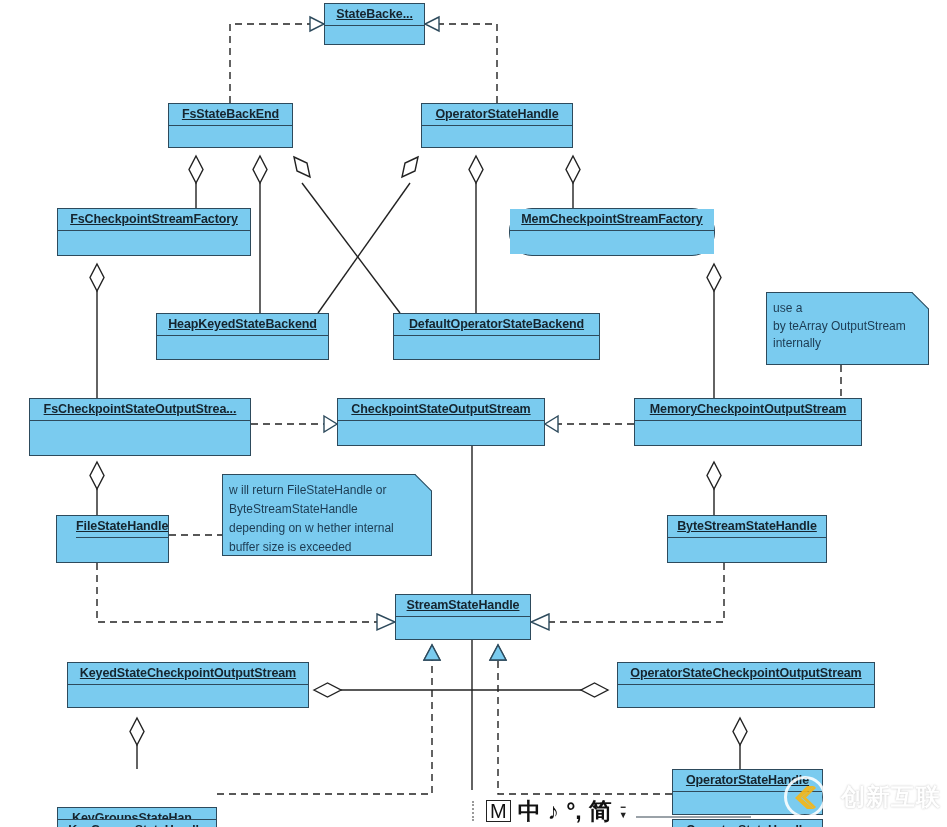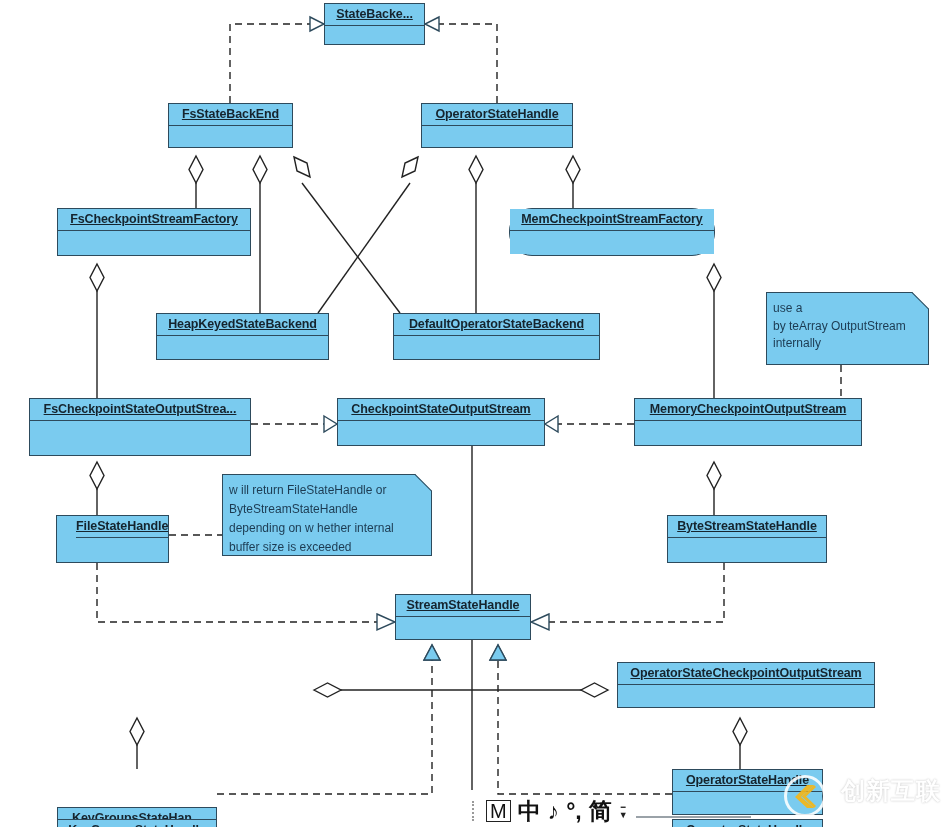--- a/index.html
+++ b/index.html
@@ -104,20 +104,21 @@
     z-index: 7;
     pointer-events: none;
   }
   
   #watermark {
     position: absolute;
     right: 6px;
     bottom: 8px;
     height: 44px;
     display: flex;
+    align-items: center;
     gap: 15px;
     z-index: 20;
     opacity: 0.92;
   }
   #watermark .wm-text {
     font-size: 24px;
     font-weight: bold;
     color: #ffffff;
     text-shadow: 0 0 2px rgba(120,120,120,0.55);
     letter-spacing: 1px;
@@ -324,20 +325,24 @@
   <div class="uml-class" style="left:667px; top:515px; width:160px; height:48px;">
     <div class="title">ByteStreamStateHandle</div>
     <div class="body"></div>
   </div>
 
   <div class="uml-class" style="left:395px; top:594px; width:136px; height:46px;">
     <div class="title">StreamStateHandle</div>
     <div class="body"></div>
   </div>
 
+  <div class="uml-class" style="left:67px; top:662px; width:242px; height:46px;">
+    <div class="title">KeyedStateCheckpointOutputStream</div>
+    <div class="body"></div>
+  </div>
 
   <div class="uml-class" style="left:617px; top:662px; width:258px; height:46px;">
     <div class="title">OperatorStateCheckpointOutputStream</div>
     <div class="body"></div>
   </div>
 
   <div class="uml-class" style="left:57px; top:769px; width:160px; height:46px;margin-top:38px;">
     <div class="title">KeyGroupsStateHan...</div>
     <div class="body"></div>
   </div>

